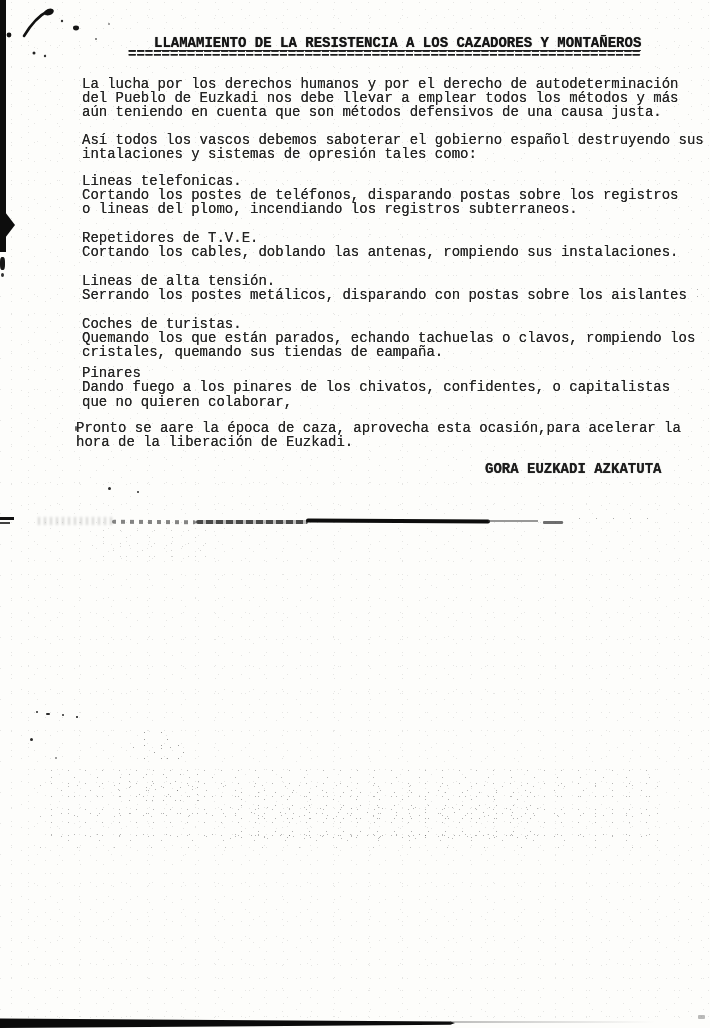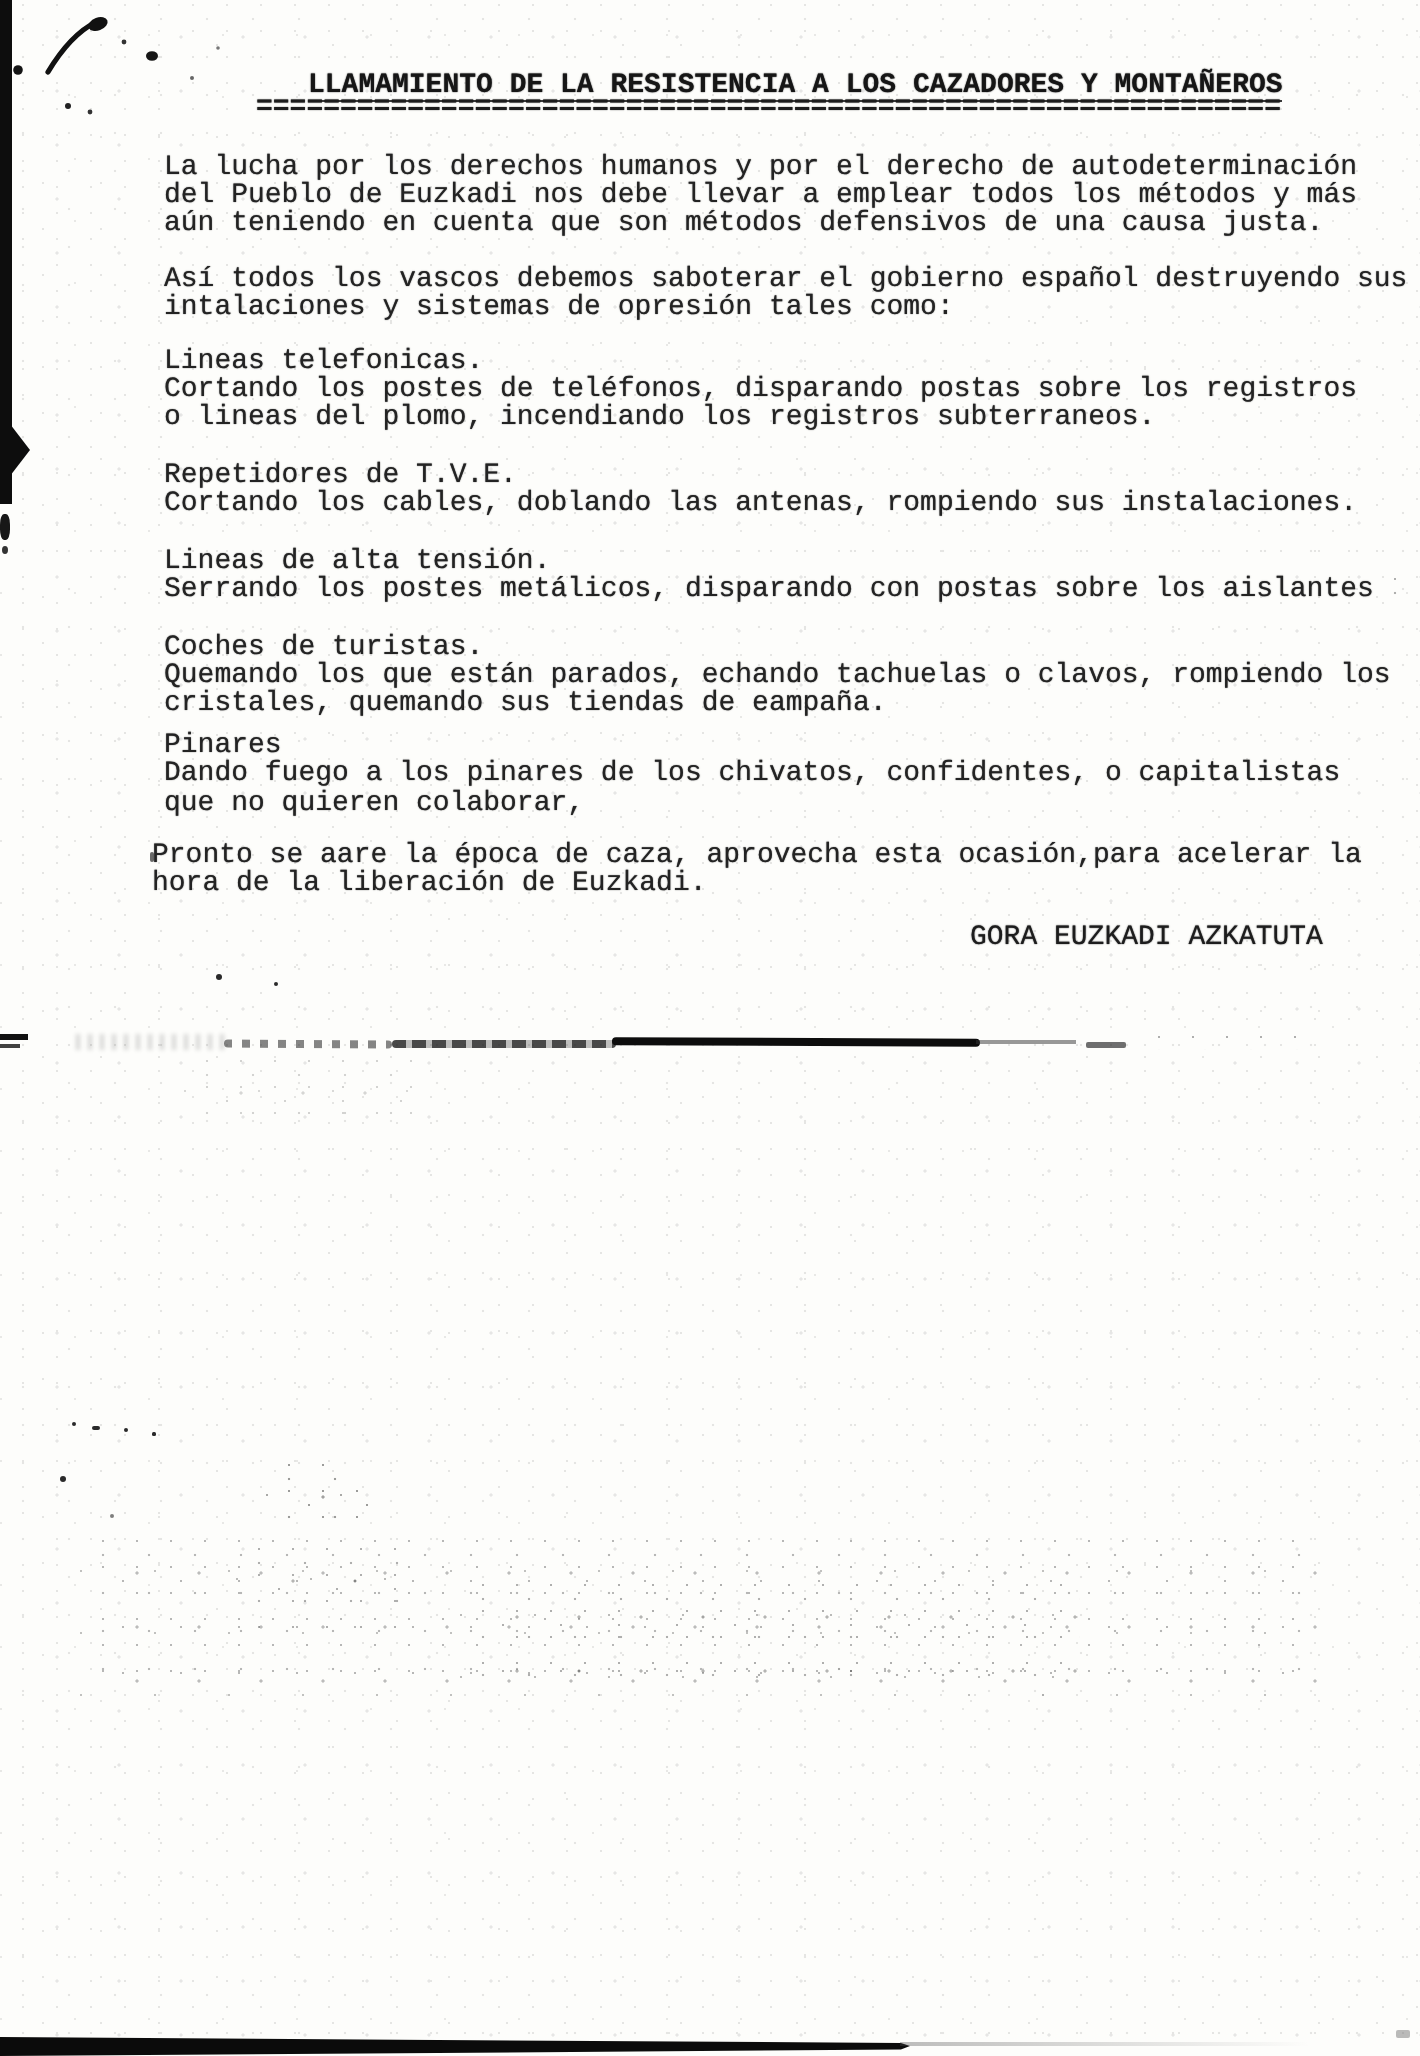--- a/index.html
+++ b/index.html
@@ -27,20 +27,21 @@
     position:absolute;left:82px;width:640px;
     font-size:14px;line-height:14.3px;color:#232323;
     white-space:pre-line;
     text-shadow:0 0 .6px rgba(15,15,15,.75);
   }
   .para.p8{left:76px;}
   .closing{
     position:absolute;left:485px;top:461.5px;
     font-size:14px;line-height:14.3px;color:#1d1d1d;white-space:nowrap;
     text-shadow:0 0 .7px rgba(0,0,0,.85);
+    font-weight:bold;
   }
   
   .art{position:absolute;pointer-events:none;}
   .speck{
     position:absolute;pointer-events:none;
     background-image:
       radial-gradient(circle, #000 .6px, transparent .8px),
       radial-gradient(circle, #000 .5px, transparent .7px),
       radial-gradient(circle, #111 .7px, transparent .9px),
       radial-gradient(circle, #000 .4px, transparent .6px),

